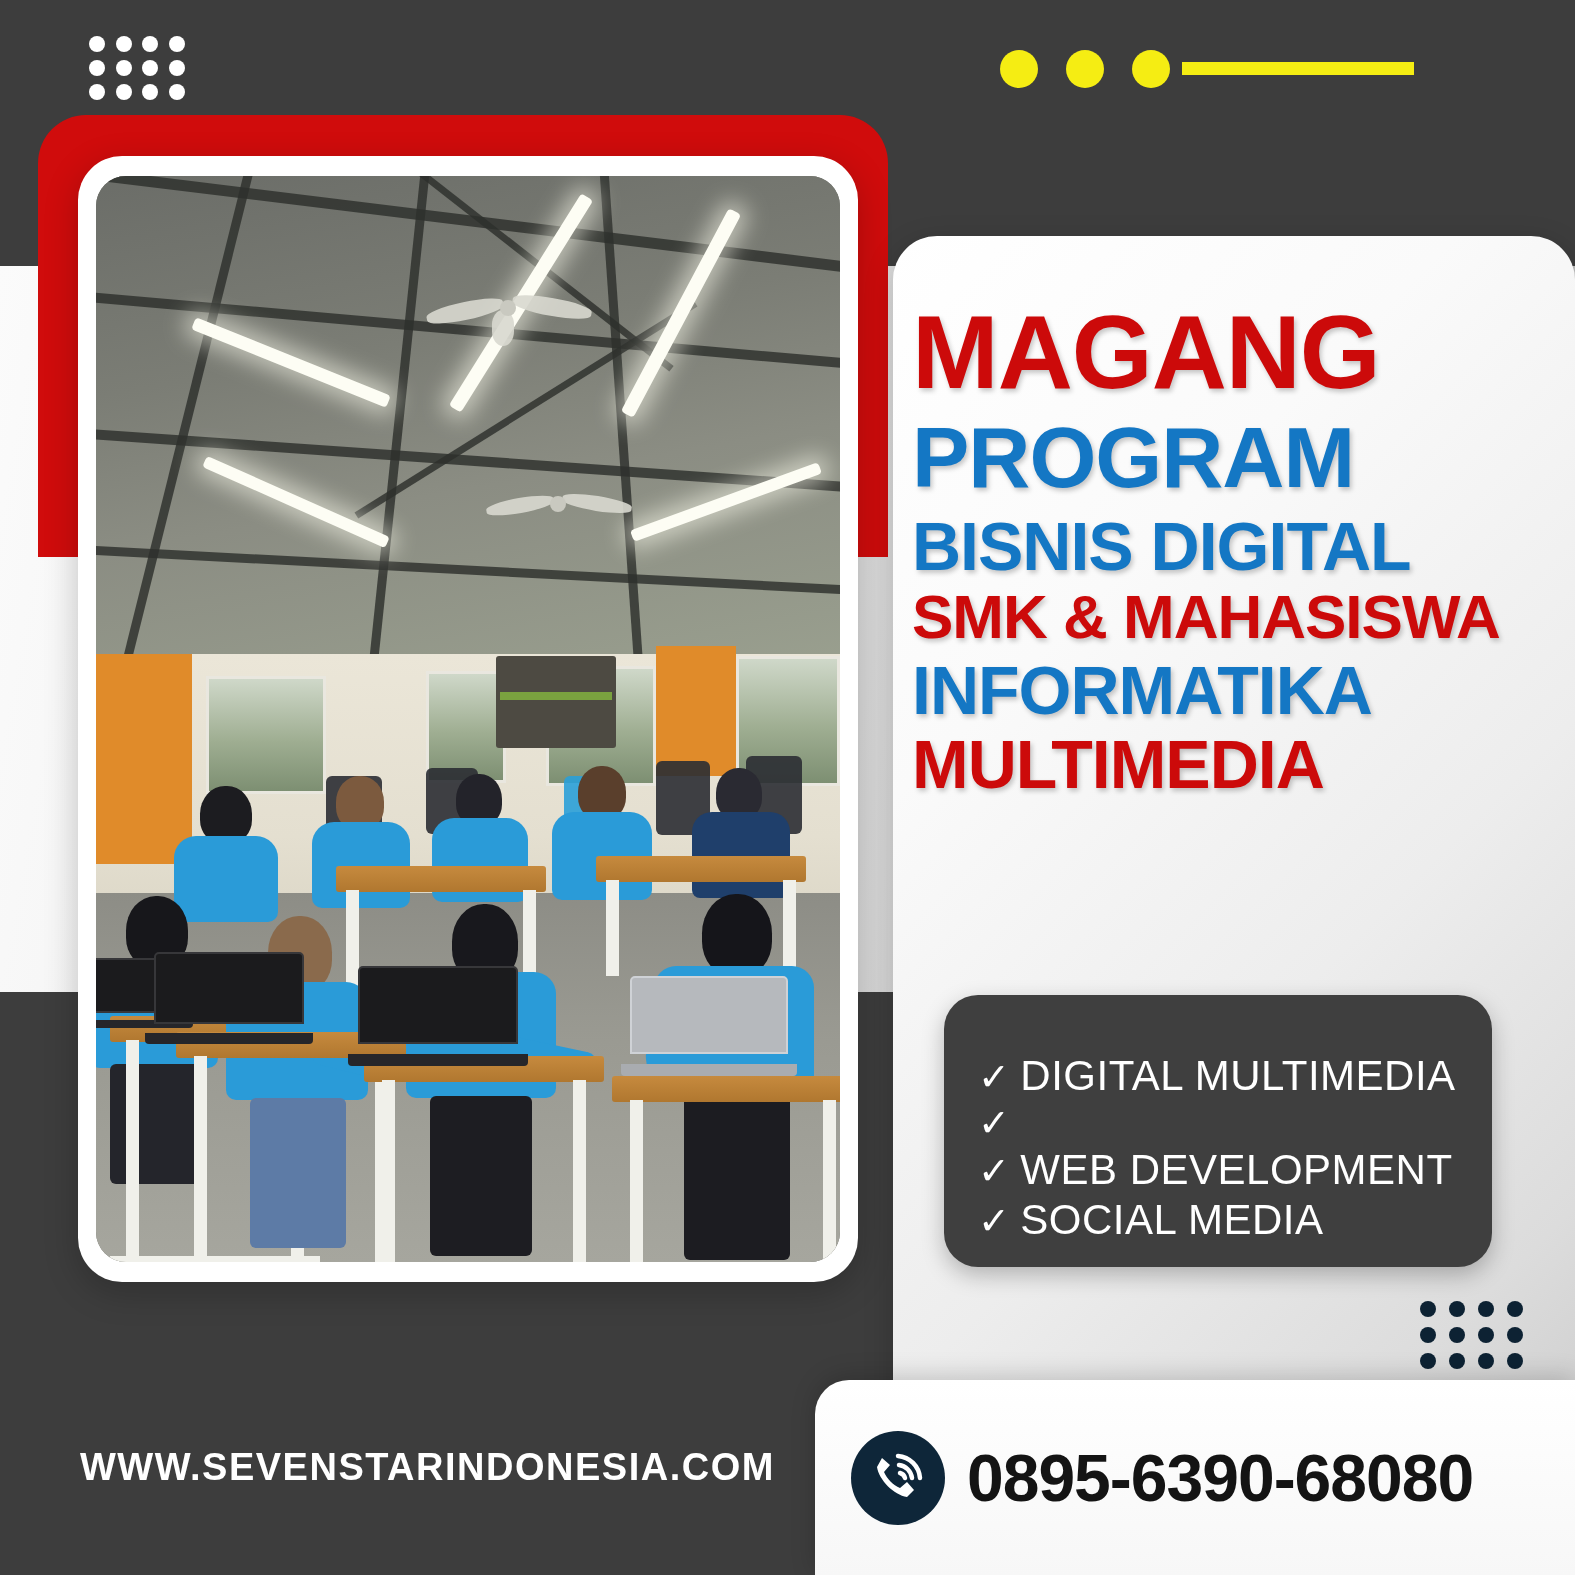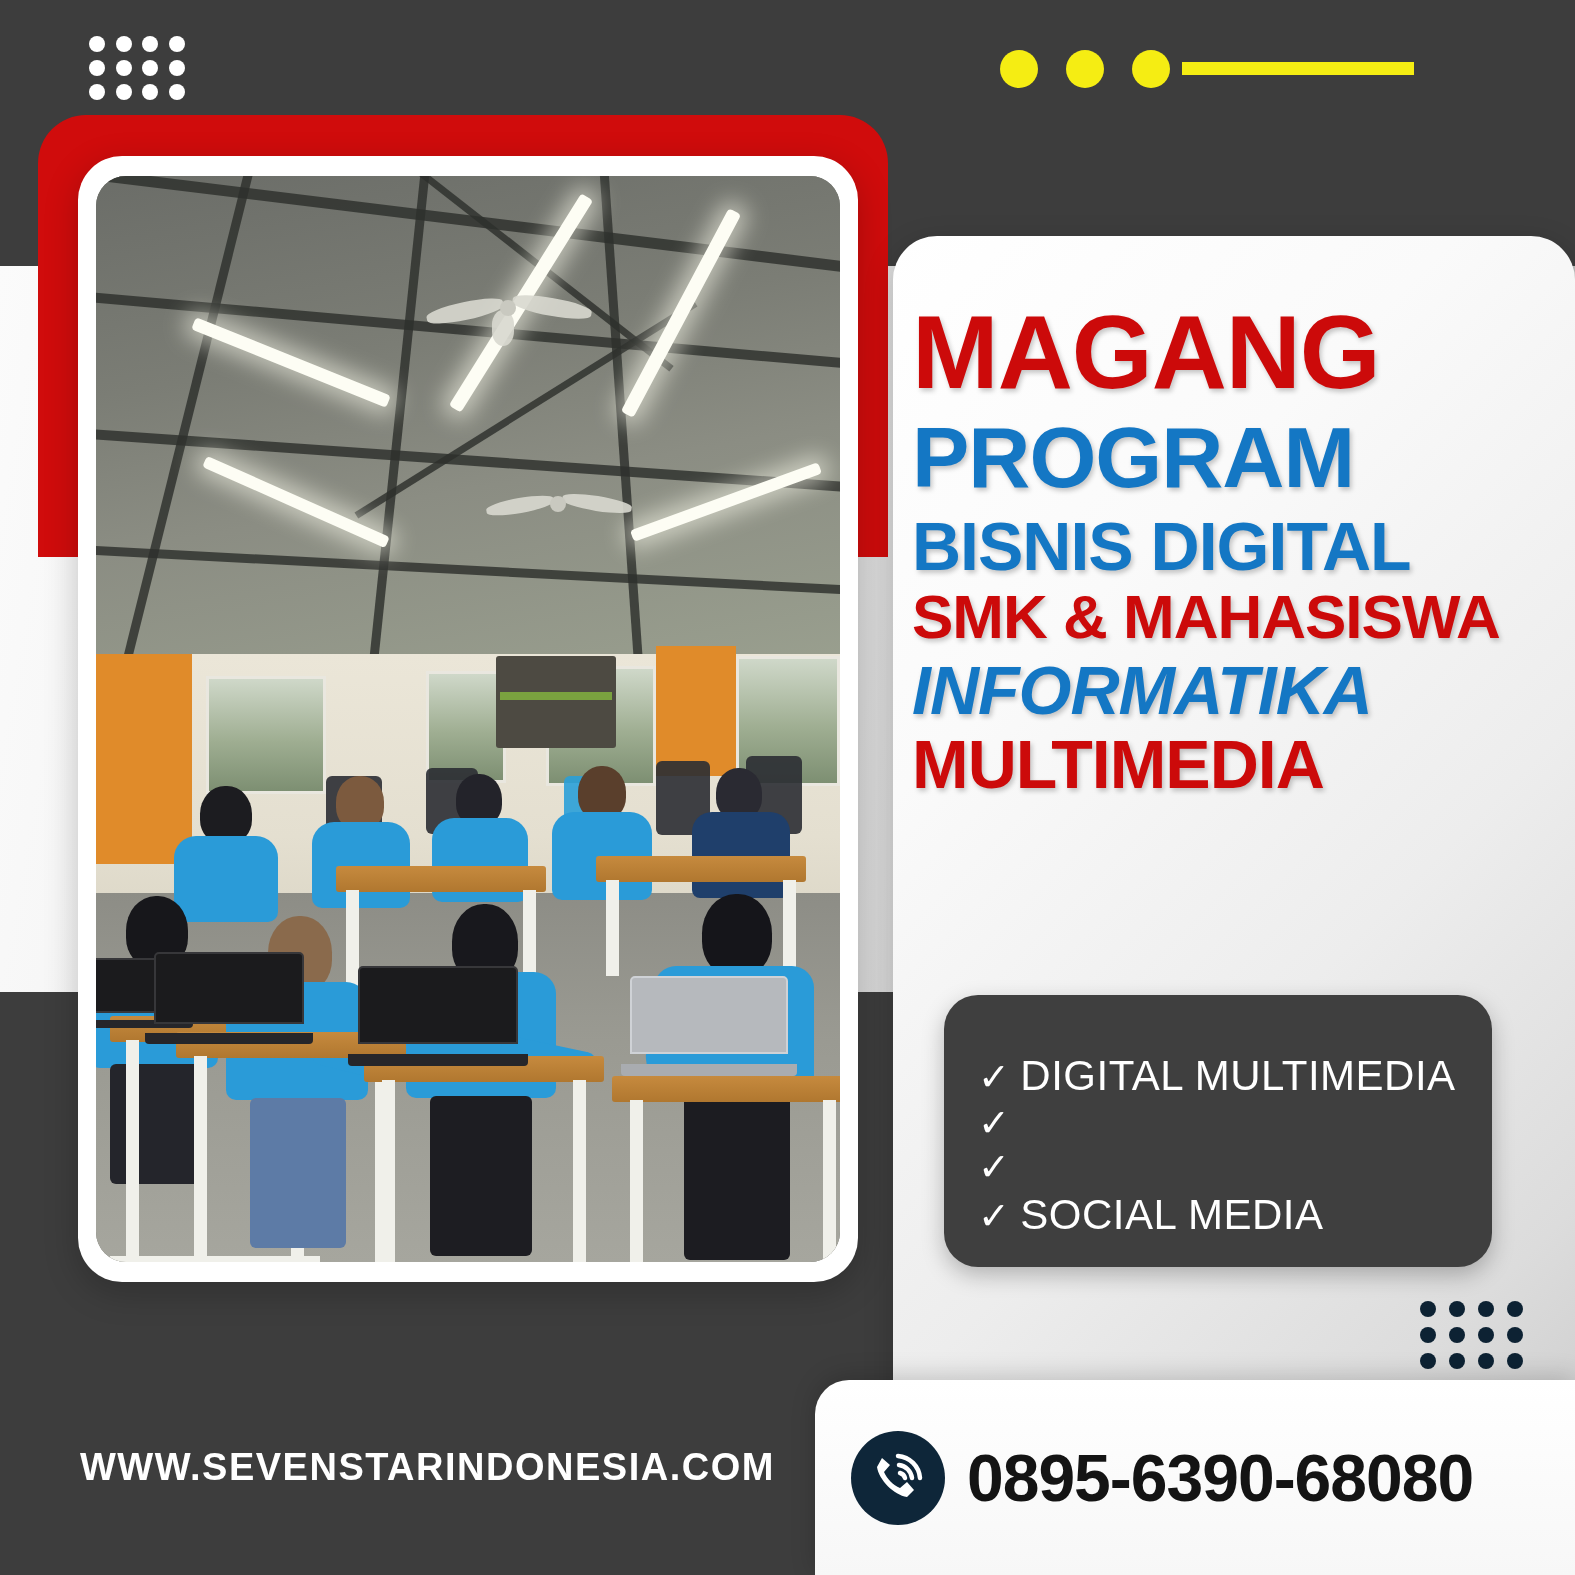--- a/index.html
+++ b/index.html
@@ -91,21 +91,21 @@
     border-radius:44px 44px 0 0;
     box-shadow:0 8px 30px rgba(0,0,0,.20);
   }
   .headline{ position:absolute; left:912px; top:300px; width:650px; }
   .hl{ font-weight:bold; line-height:1.0; letter-spacing:-1px; white-space:nowrap;
        text-shadow:2px 3px 5px rgba(0,0,0,.22); }
   .hl-program{ font-size:86px; color:#1477c4; margin-bottom:12px; }
   .hl-magang{ font-size:104px; color:#cc0a0a; margin-bottom:10px; }
   .hl-smk{ font-size:62px; color:#cc0a0a; margin-bottom:8px; }
   .hl-bisnis{ font-size:68px; color:#1477c4; margin-bottom:6px; }
-  .hl-informatika{ font-size:68px; color:#1477c4; margin-bottom:6px;font-style:italic; }
+  .hl-informatika{ font-size:68px; color:#1477c4; margin-bottom:6px; }
   .hl-multimedia{ font-size:68px; color:#cc0a0a; }
 
   
   .services{
     position:absolute; left:944px; top:995px; width:548px; height:272px;
     background:#3f3f3f; border-radius:34px; padding:56px 0 0 34px;
     box-shadow:0 8px 22px rgba(0,0,0,.25);
   }
   .svc-row{ display:flex; align-items:baseline; color:#ffffff; font-size:42px; letter-spacing:.5px; line-height:1.18; }
   .svc-check{ font-size:38px; margin-right:10px; }
@@ -324,20 +324,21 @@
 <div class="services">
   <div class="svc-row">
     <span class="svc-check">✓</span>
     <span>DIGITAL MULTIMEDIA</span>
   </div>
   <div class="svc-row">
     <span class="svc-check">✓</span>
   </div>
   <div class="svc-row">
     <span class="svc-check">✓</span>
+    <span>WEB DEVELOPMENT</span>
   </div>
   <div class="svc-row">
     <span class="svc-check">✓</span>
     <span>SOCIAL MEDIA</span>
   </div>
 </div>
 
 <div class="dot-grid" id="dots-bottomright">
   <span class="dot"></span>
     <span class="dot"></span>

